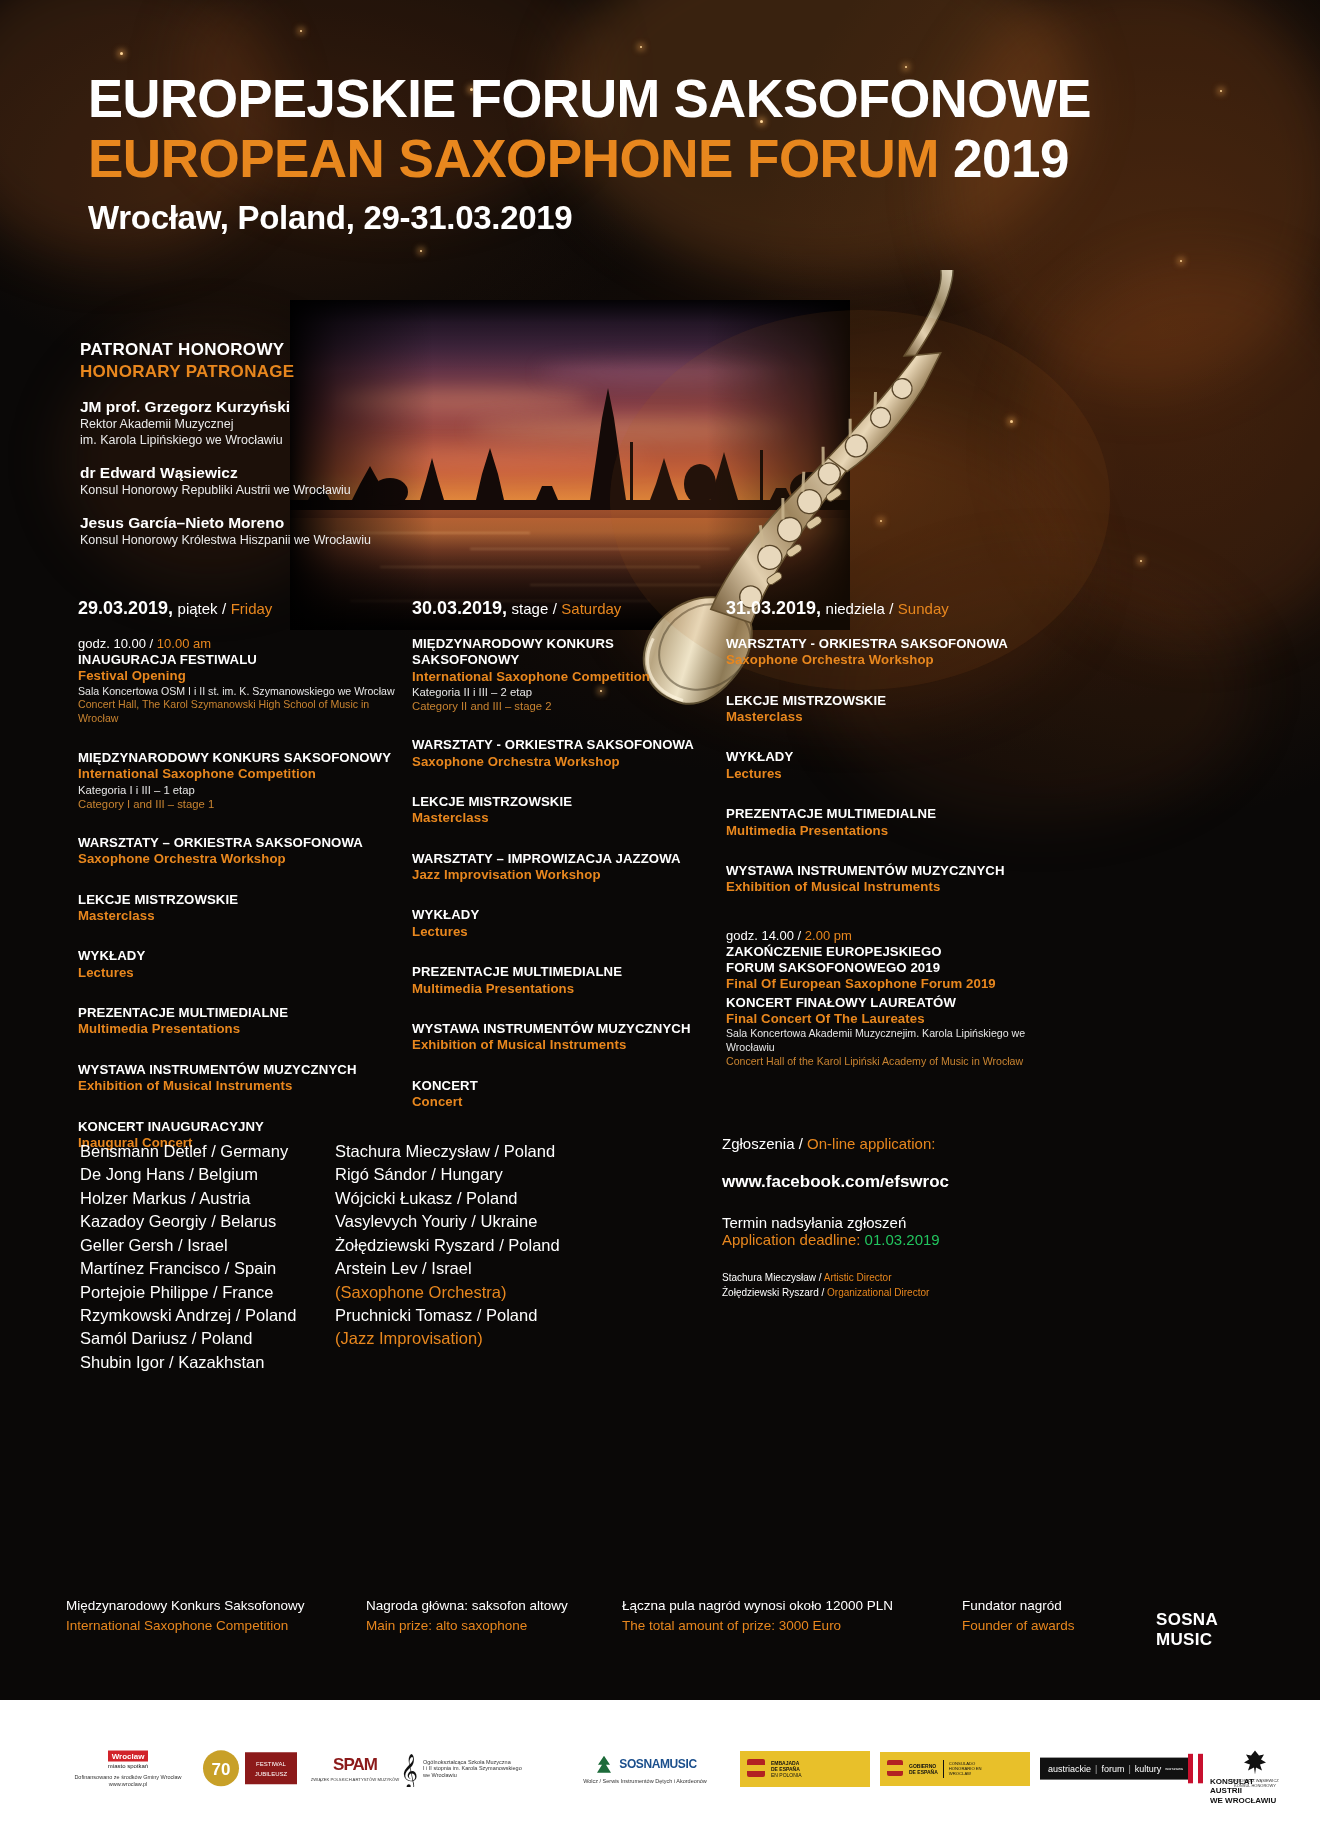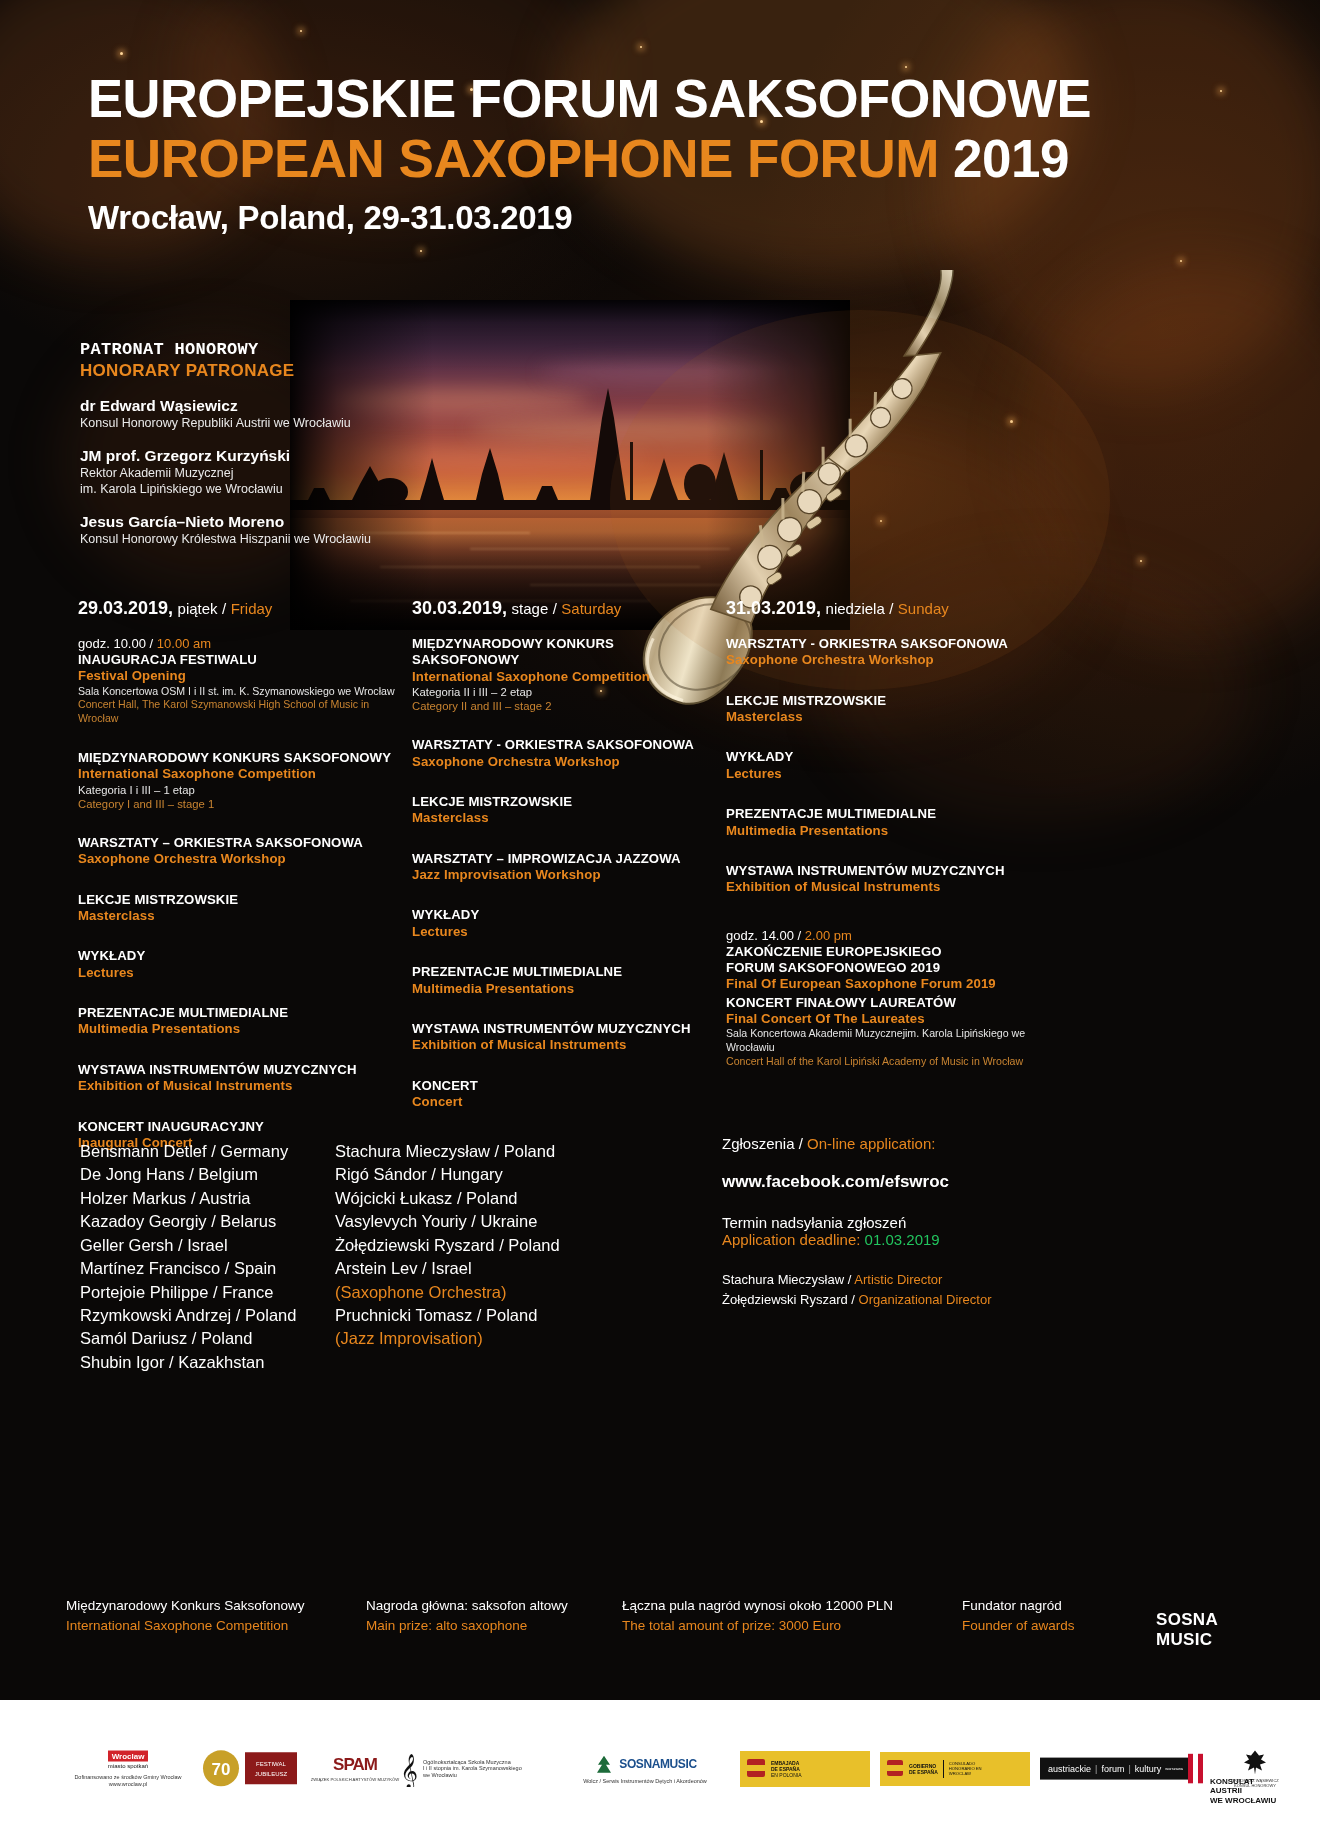--- a/index.html
+++ b/index.html
@@ -143,21 +143,21 @@
     margin-top: 13px;
     font-size: 33px;
     font-weight: bold;
     color: #ffffff;
     letter-spacing: -0.3px;
     white-space: nowrap;
   }
 
   
   .patronage { position: absolute; left: 80px; top: 340px; width: 400px; }
-  .pat-h1 { font-size: 17px; font-weight: bold; color: #fff; letter-spacing: 0.3px; font-family: Liberation Mono, monospace; }
+  .pat-h1 { font-size: 17px; font-weight: bold; color: #fff; letter-spacing: 0.3px; }
   .pat-h2 { font-size: 17px; font-weight: bold; color: #e8871e; letter-spacing: 0.3px; margin-top: 2px;}
   .pat-person { margin-top: 16px; }
   .pat-name { font-size: 15.5px; font-weight: bold; color: #fff; }
   .pat-role { font-size: 12.5px; color: #eaeaea; line-height: 1.28; }
 
   
   .sched { position: absolute; left: 78px; top: 598px; width: 1170px; }
   .col { position: absolute; top: 0; }
   .col-1 { left: 0px;   width: 320px; }
   .col-2 { left: 334px; width: 310px; }
@@ -193,21 +193,21 @@
 
   
   .contact { position: absolute; left: 722px; top: 1135px; width: 380px; }
   .c-line1 { font-size: 15px; color: #fff; }
   .c-line1 .en { color: #e8871e; }
   .c-url { font-size: 28px; font-weight: bold; color: #ffffff; letter-spacing: -0.3px; margin-top: 2px; }
   .c-fb { font-size: 17px; font-weight: bold; color: #ffffff; margin-top: 20px; }
   .c-dl-pl { font-size: 15px; color: #ffffff; margin-top: 22px; }
   .c-dl-en { font-size: 15px; color: #e8871e; }
   .c-dl-en .date { color: #22c55e; }
-  .c-dir { font-size: 13px; margin-top: 22px; color: #ffffff; line-height: 1.5; }
+  .c-dir { font-size: 10px; margin-top: 22px; color: #ffffff; line-height: 1.5; }
   .c-dir .role { color: #e8871e; }
 
   
   .footer-strip { position: absolute; left: 66px; top: 1596px; width: 1190px; }
   .fs-col { position: absolute; top: 0; }
   .fs-pl { font-size: 13.5px; color: #ffffff; line-height: 1.5; white-space: nowrap;}
   .fs-en { font-size: 13.5px; color: #e8871e; line-height: 1.5; white-space: nowrap;}
   .sosna {
     position: absolute; left: 1090px; top: 14px;
     font-size: 17px; font-weight: bold; color: #ffffff; letter-spacing: 0.3px;
@@ -377,27 +377,27 @@
         <span class="year">2019</span>
       </div>
       <div class="t-line3">Wrocław, Poland, 29-31.03.2019</div>
     </div>
 
     <div class="patronage">
       <div class="pat-h1">PATRONAT HONOROWY</div>
       <div class="pat-h2">HONORARY PATRONAGE</div>
 
       <div class="pat-person">
-        <div class="pat-name">dr Edward Wąsiewicz</div>
-        <div class="pat-role">Konsul Honorowy Republiki Austrii we Wrocławiu</div>
-      </div>
-      <div class="pat-person">
         <div class="pat-name">JM prof. Grzegorz Kurzyński</div>
         <div class="pat-role">Rektor Akademii Muzycznej</div>
         <div class="pat-role">im. Karola Lipińskiego we Wrocławiu</div>
+      </div>
+      <div class="pat-person">
+        <div class="pat-name">dr Edward Wąsiewicz</div>
+        <div class="pat-role">Konsul Honorowy Republiki Austrii we Wrocławiu</div>
       </div>
       <div class="pat-person">
         <div class="pat-name">Jesus García–Nieto Moreno</div>
         <div class="pat-role">Konsul Honorowy Królestwa Hiszpanii we Wrocławiu</div>
       </div>
     </div>
 
     <div class="sched">
 
       <div class="col col-1">

